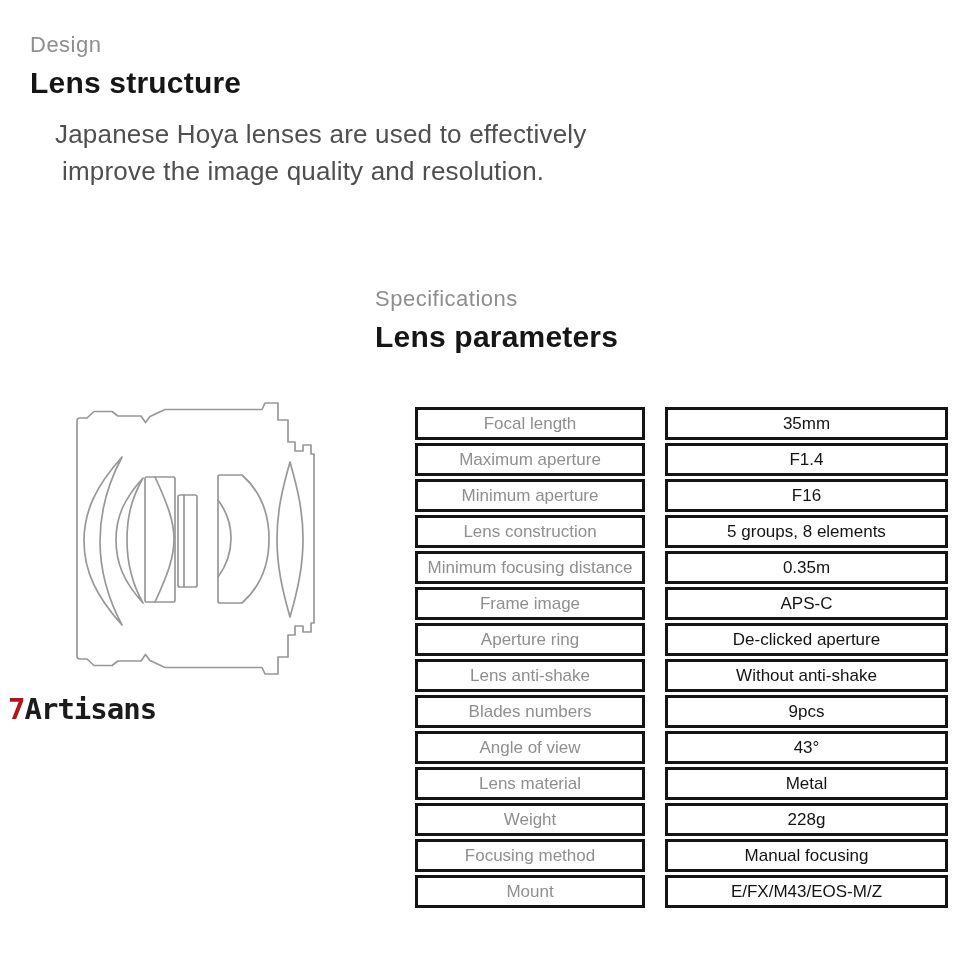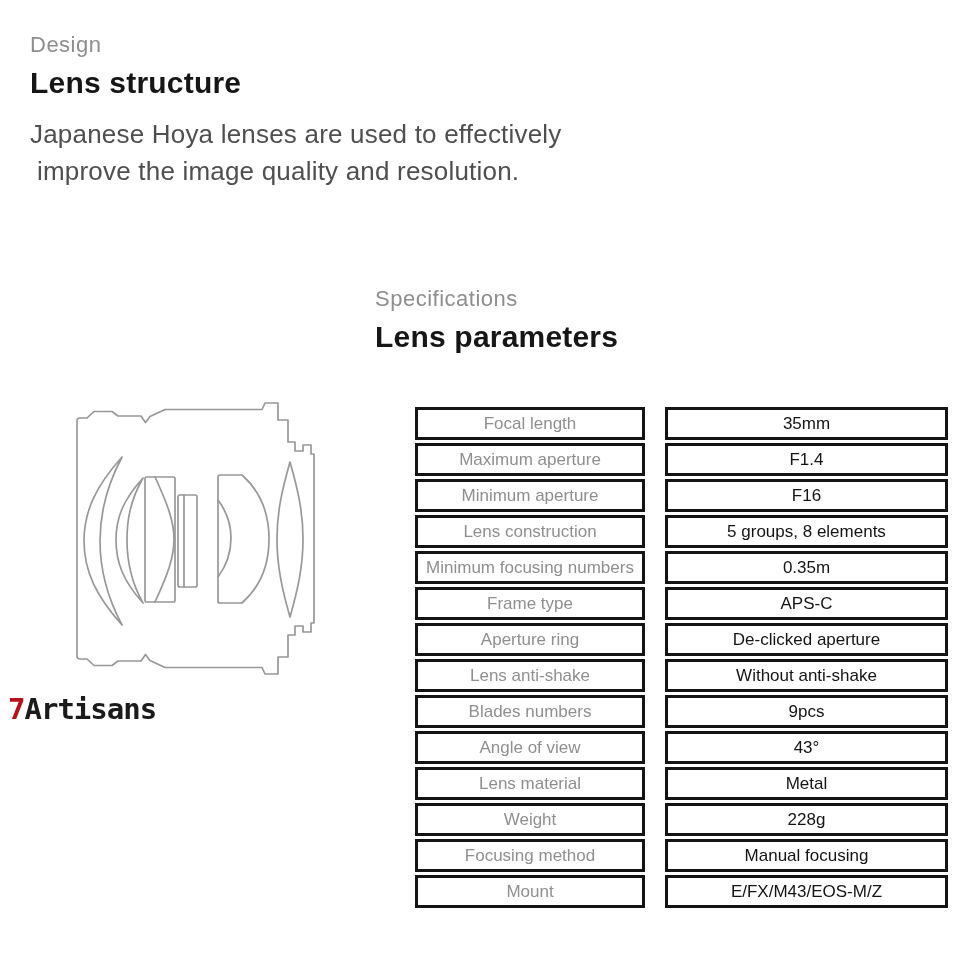--- a/index.html
+++ b/index.html
@@ -5,21 +5,21 @@
   html,body{margin:0;padding:0;background:#ffffff;}
   .canvas{
     position:relative;width:955px;height:955px;background:#ffffff;overflow:hidden;
     font-family:"Liberation Sans", sans-serif;
     border-radius:23px;
   }
   
   .design-block{position:absolute;left:30px;top:32px;}
   .eyebrow{font-size:22px;color:#8e8e8e;letter-spacing:.5px;}
   .big-title{font-size:30px;font-weight:bold;color:#161616;margin-top:8px;letter-spacing:.2px;}
-  .lead{margin-top:16px;font-size:26px;color:#4f4f4f;line-height:37px;letter-spacing:.2px;}
+  .lead{margin-top:16px;font-size:26px;color:#4f4f4f;line-height:37px;letter-spacing:.2px;margin-left:25px;}
   .lead .line2{padding-left:7px;}
   
   .spec-head{position:absolute;left:375px;top:286px;}
   
   .lens-figure{position:absolute;left:75px;top:400px;width:240px;height:278px;margin:0;}
   
   .brand-row{position:absolute;left:8px;top:692px;display:flex;align-items:baseline;gap:40px;}
   .brand{font-family:"DejaVu Sans Mono", monospace;font-weight:bold;font-size:29px;
          letter-spacing:-1px;color:#1b1b1b;}
   .brand .seven{color:#b5121b;}
@@ -120,26 +120,26 @@
     <div class="t-cell t-label">Minimum aperture</div>
     <div class="t-cell t-value">F16</div>
   </div>
 
   <div class="t-row">
     <div class="t-cell t-label">Lens construction</div>
     <div class="t-cell t-value">5 groups, 8 elements</div>
   </div>
 
   <div class="t-row">
-    <div class="t-cell t-label">Minimum focusing numbers</div>
+    <div class="t-cell t-label">Minimum focusing distance</div>
     <div class="t-cell t-value">0.35m</div>
   </div>
 
   <div class="t-row">
-    <div class="t-cell t-label">Frame type</div>
+    <div class="t-cell t-label">Frame image</div>
     <div class="t-cell t-value">APS-C</div>
   </div>
 
   <div class="t-row">
     <div class="t-cell t-label">Aperture ring</div>
     <div class="t-cell t-value">De-clicked aperture</div>
   </div>
 
   <div class="t-row">
     <div class="t-cell t-label">Lens anti-shake</div>

